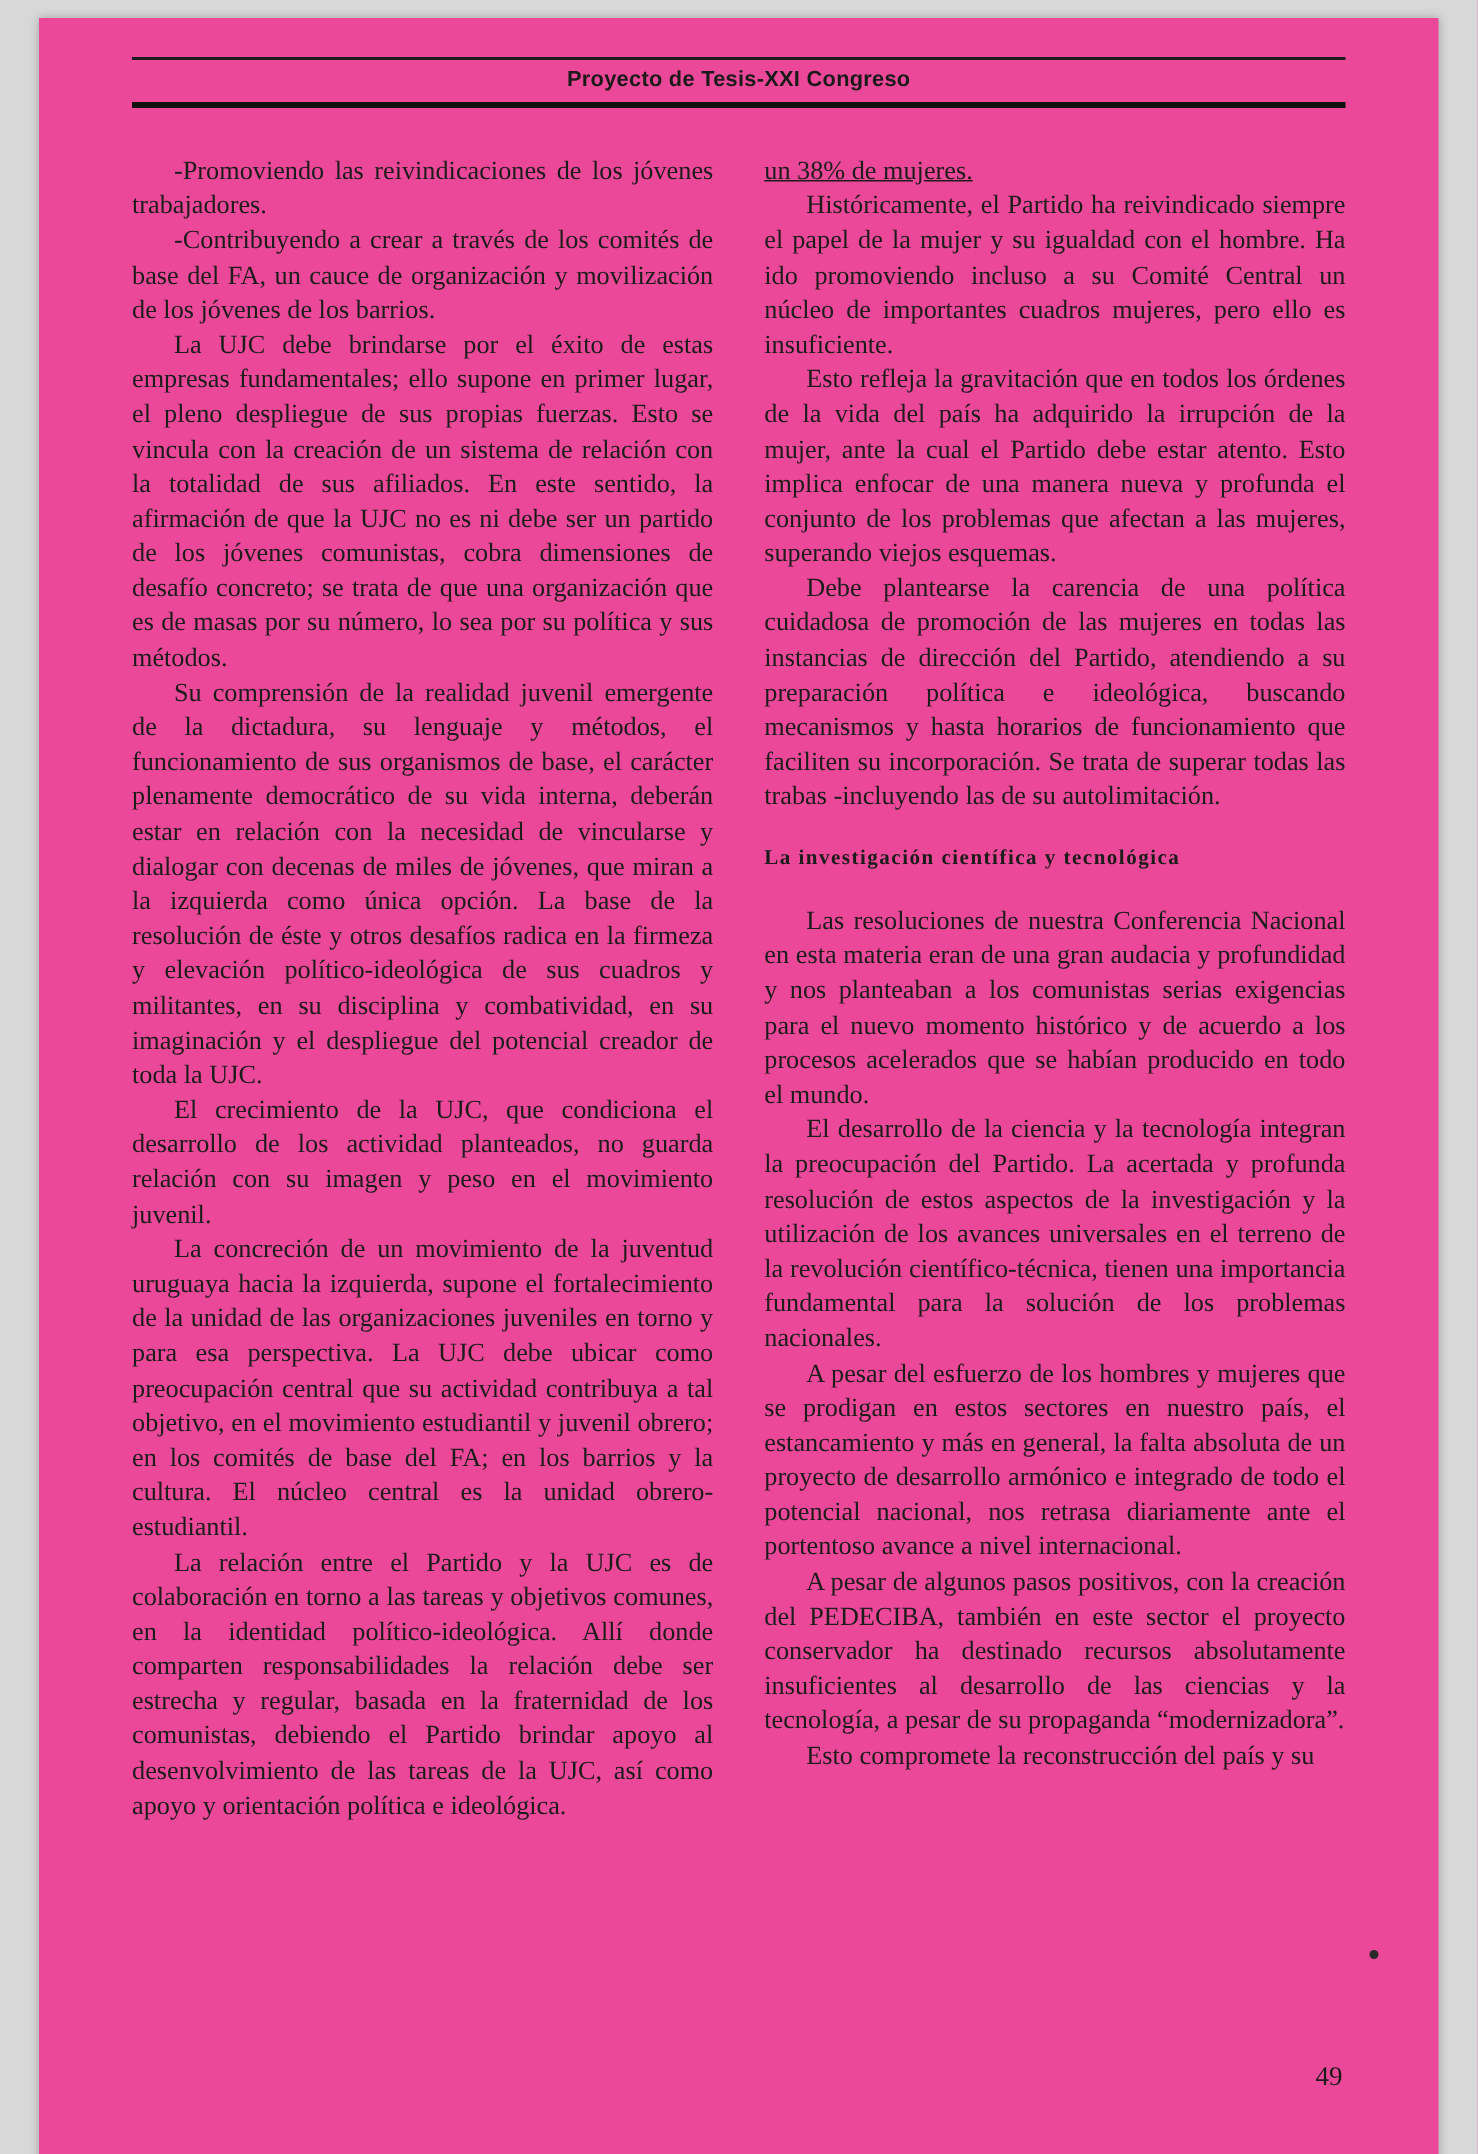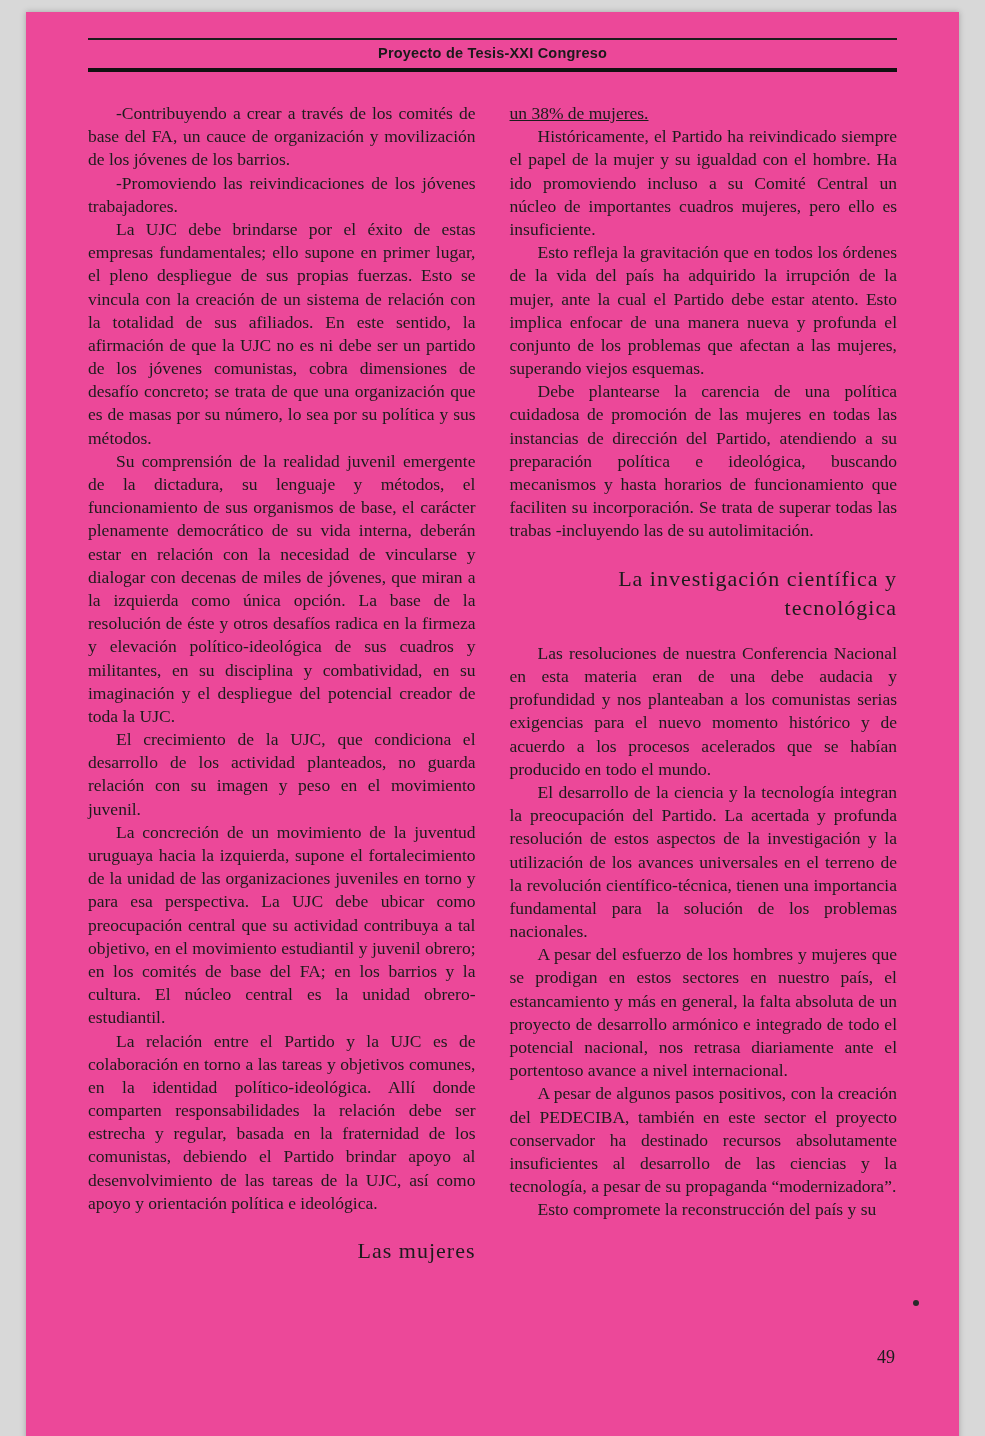--- a/index.html
+++ b/index.html
@@ -57,31 +57,31 @@
   .column p {
     margin: 0;
     text-indent: 1.6em;
   }
   .column p.noindent {
     text-indent: 0;
     text-decoration: underline;
   }
   .column h2 {
     font-family: "Liberation Serif", serif;
-    font-size: 22px;
-    font-weight: normal;
+    font-size: 14px;
+    font-weight: bold;
     letter-spacing: 1px;
-    text-align: right;
+    text-align: left;
     text-indent: 0;
     margin: 21px 0 20px 0;
   }
   .page-number {
     position: absolute;
     right: 64px;
-    bottom: 80px;
+    bottom: 53px;
     font-size: 18px;
     color: #1c1c1c;
   }
   .ink-speck {
     position: absolute;
     right: 40px;
     top: 1288px;
     width: 6px;
     height: 6px;
     border-radius: 50%;
@@ -94,36 +94,35 @@
 <div class="page">
 
   <header class="masthead">
     <hr class="rule-thin">
     <span class="masthead-title">Proyecto de Tesis-XXI Congreso</span>
     <hr class="rule-thick">
   </header>
 
   <main class="content">
     <div class="column">
+        <p>-Promoviendo las reivindicaciones de los jóvenes trabajadores.</p>
         <p>-Contribuyendo a crear a través de los comités de base del FA, un cauce de organización y movilización de los jóvenes de los barrios.</p>
-        <p>-Promoviendo las reivindicaciones de los jóvenes trabajadores.</p>
         <p>La UJC debe brindarse por el éxito de estas empresas fundamentales; ello supone en primer lugar, el pleno despliegue de sus propias fuerzas. Esto se vincula con la creación de un sistema de relación con la totalidad de sus afiliados. En este sentido, la afirmación de que la UJC no es ni debe ser un partido de los jóvenes comunistas, cobra dimensiones de desafío concreto; se trata de que una organización que es de masas por su número, lo sea por su política y sus métodos.</p>
         <p>Su comprensión de la realidad juvenil emergente de la dictadura, su lenguaje y métodos, el funcionamiento de sus organismos de base, el carácter plenamente democrático de su vida interna, deberán estar en relación con la necesidad de vincularse y dialogar con decenas de miles de jóvenes, que miran a la izquierda como única opción. La base de la resolución de éste y otros desafíos radica en la firmeza y elevación político-ideológica de sus cuadros y militantes, en su disciplina y combatividad, en su imaginación y el despliegue del potencial creador de toda la UJC.</p>
         <p>El crecimiento de la UJC, que condiciona el desarrollo de los actividad planteados, no guarda relación con su imagen y peso en el movimiento juvenil.</p>
         <p>La concreción de un movimiento de la juventud uruguaya hacia la izquierda, supone el fortalecimiento de la unidad de las organizaciones juveniles en torno y para esa perspectiva. La UJC debe ubicar como preocupación central que su actividad contribuya a tal objetivo, en el movimiento estudiantil y juvenil obrero; en los comités de base del FA; en los barrios y la cultura. El núcleo central es la unidad obrero-estudiantil.</p>
         <p>La relación entre el Partido y la UJC es de colaboración en torno a las tareas y objetivos comunes, en la identidad político-ideológica. Allí donde comparten responsabilidades la relación debe ser estrecha y regular, basada en la fraternidad de los comunistas, debiendo el Partido brindar apoyo al desenvolvimiento de las tareas de la UJC, así como apoyo y orientación política e ideológica.</p>
-        <h2>Las mujeres</h2>
       </div>
     <div class="column">
         <p class="noindent">un 38% de mujeres.</p>
         <p>Históricamente, el Partido ha reivindicado siempre el papel de la mujer y su igualdad con el hombre. Ha ido promoviendo incluso a su Comité Central un núcleo de importantes cuadros mujeres, pero ello es insuficiente.</p>
         <p>Esto refleja la gravitación que en todos los órdenes de la vida del país ha adquirido la irrupción de la mujer, ante la cual el Partido debe estar atento. Esto implica enfocar de una manera nueva y profunda el conjunto de los problemas que afectan a las mujeres, superando viejos esquemas.</p>
         <p>Debe plantearse la carencia de una política cuidadosa de promoción de las mujeres en todas las instancias de dirección del Partido, atendiendo a su preparación política e ideológica, buscando mecanismos y hasta horarios de funcionamiento que faciliten su incorporación. Se trata de superar todas las trabas -incluyendo las de su autolimitación.</p>
         <h2>La investigación científica y tecnológica</h2>
-        <p>Las resoluciones de nuestra Conferencia Nacional en esta materia eran de una debe audacia y profundidad y nos planteaban a los comunistas serias exigencias para el nuevo momento histórico y de acuerdo a los procesos acelerados que se habían producido en todo el mundo.</p>
+        <p>Las resoluciones de nuestra Conferencia Nacional en esta materia eran de una gran audacia y profundidad y nos planteaban a los comunistas serias exigencias para el nuevo momento histórico y de acuerdo a los procesos acelerados que se habían producido en todo el mundo.</p>
         <p>El desarrollo de la ciencia y la tecnología integran la preocupación del Partido. La acertada y profunda resolución de estos aspectos de la investigación y la utilización de los avances universales en el terreno de la revolución científico-técnica, tienen una importancia fundamental para la solución de los problemas nacionales.</p>
         <p>A pesar del esfuerzo de los hombres y mujeres que se prodigan en estos sectores en nuestro país, el estancamiento y más en general, la falta absoluta de un proyecto de desarrollo armónico e integrado de todo el potencial nacional, nos retrasa diariamente ante el portentoso avance a nivel internacional.</p>
         <p>A pesar de algunos pasos positivos, con la creación del PEDECIBA, también en este sector el proyecto conservador ha destinado recursos absolutamente insuficientes al desarrollo de las ciencias y la tecnología, a pesar de su propaganda “modernizadora”.</p>
         <p>Esto compromete la reconstrucción del país y su</p>
       </div>
   </main>
 
   <div class="page-number">49</div>
 
   <div class="ink-speck"></div>

